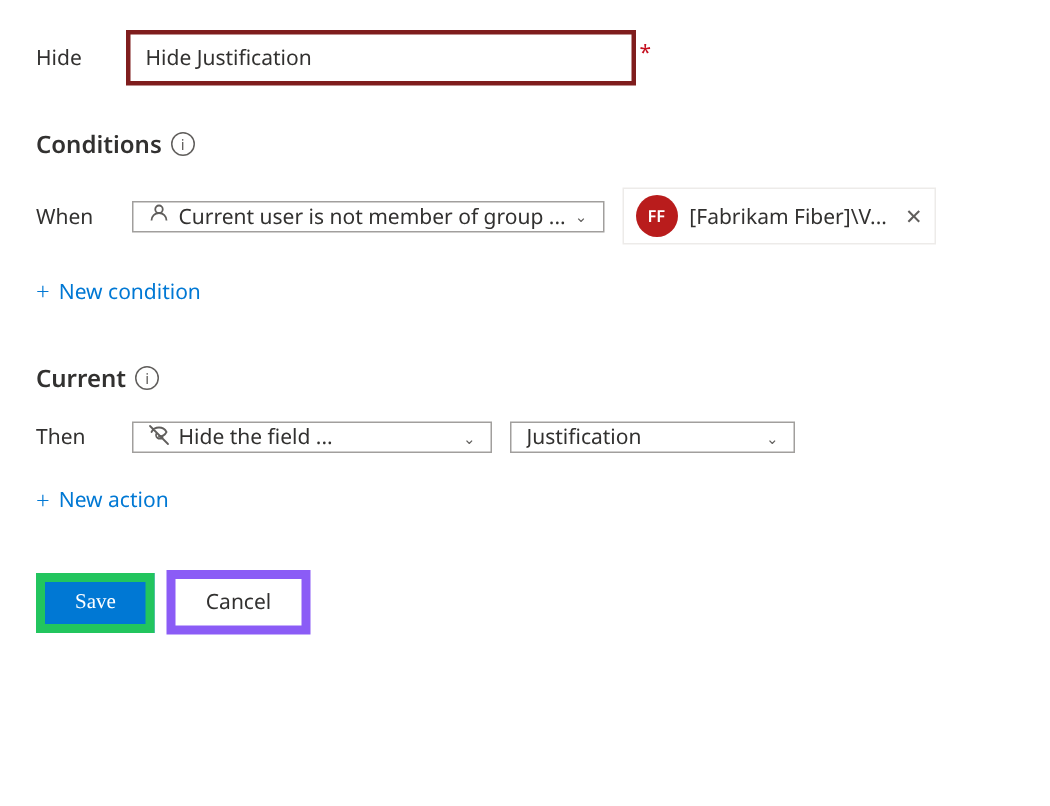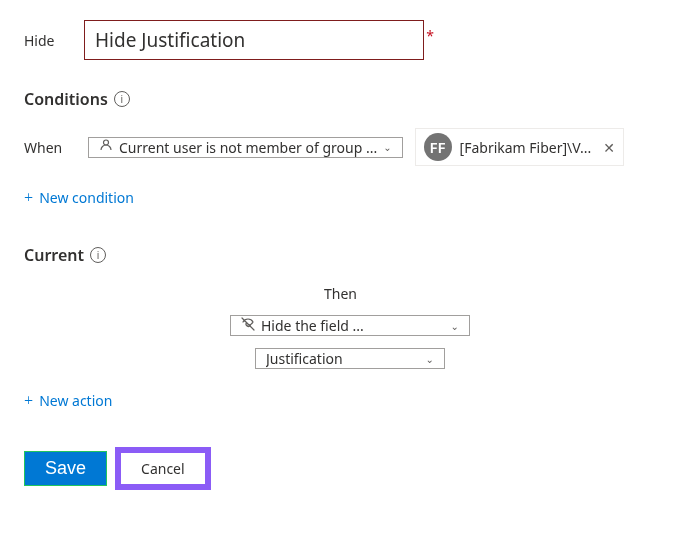--- a/index.html
+++ b/index.html
@@ -25,23 +25,23 @@
       width: 60px;
       flex-shrink: 0;
     }
     .name-input-wrapper {
       position: relative;
       flex: 1;
       max-width: 340px;
     }
     .name-input {
       width: 100%;
-      border: 1px solid #7f1d1d;
+      border: 3px solid #7f1d1d;
       padding: 6px 10px;
-      font-size: 19px;
+      font-size: 14px;
       color: #323130;
       outline: none;
       font-family: inherit;
     }
     .required-star {
       color: #c50f1f;
       position: absolute;
       right: -10px;
       top: 6px;
       font-size: 14px;
@@ -135,26 +135,26 @@
       align-items: center;
       border: 1px solid #edebe9;
       padding: 4px 8px;
       gap: 8px;
       background: #fff;
     }
     .badge-avatar {
       width: 28px;
       height: 28px;
       border-radius: 50%;
-      background: #737373;
+      background: #b91c1c;
       display: flex;
       align-items: center;
       justify-content: center;
       color: #fff;
-      font-size: 15px;
+      font-size: 11px;
       font-weight: 600;
       flex-shrink: 0;
     }
     .badge-text {
       font-size: 14px;
       color: #323130;
     }
     .badge-close {
       color: #605e5c;
       cursor: pointer;
@@ -180,44 +180,43 @@
 
     
     .actions-section {
       margin-bottom: 32px;
     }
     .then-row {
       display: flex;
       align-items: center;
       gap: 12px;
       margin-bottom: 16px;
-      flex-direction: column;
     }
 
     
     .dropdown-justification {
       min-width: 190px;
       gap: 36px;
     }
 
     
     .buttons-row {
       display: flex;
       align-items: center;
       gap: 8px;
       margin-top: 20px;
     }
     .btn-save {
       background: #0078d4;
       color: #fff;
-      border: 1px solid #22c55e;
+      border: 6px solid #22c55e;
       padding: 6px 20px;
-      font-size: 18px;
-      cursor: pointer;
-      font-family: Liberation Sans, sans-serif;
+      font-size: 14px;
+      cursor: pointer;
+      font-family: Liberation Serif, serif;
     }
     .btn-cancel {
       background: #fff;
       color: #323130;
       border: 6px solid #8b5cf6;
       padding: 6px 20px;
       font-size: 14px;
       cursor: pointer;
       font-family: inherit;
     }

